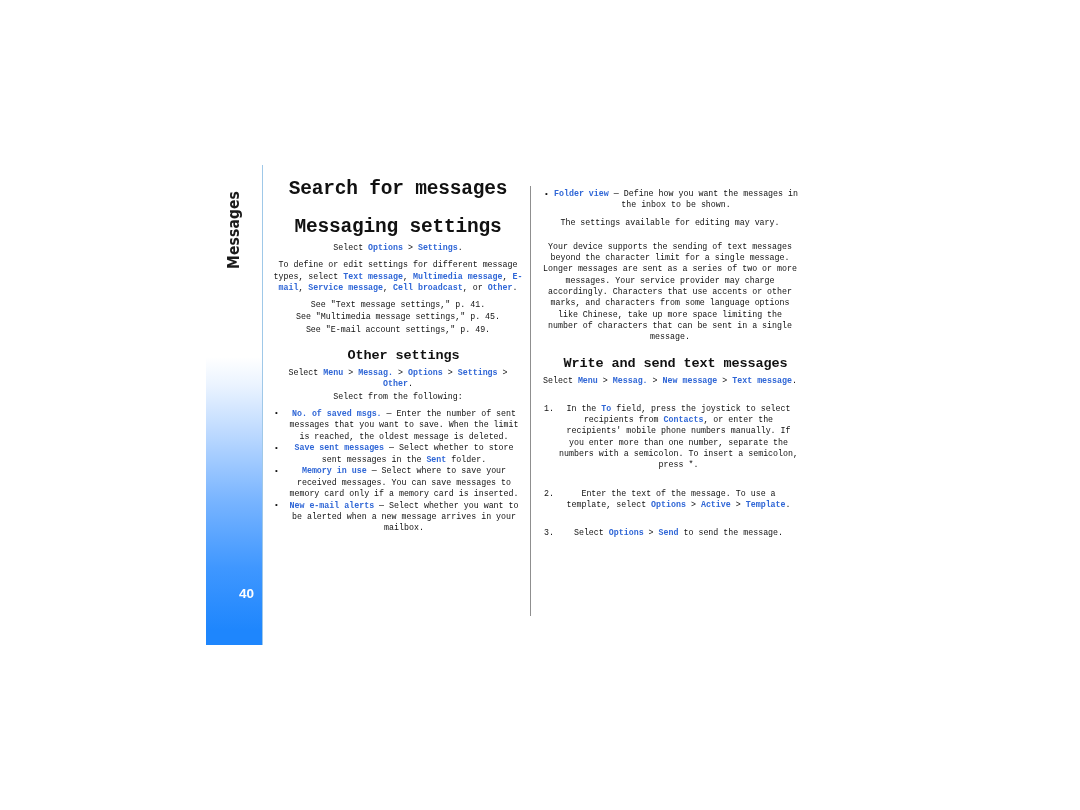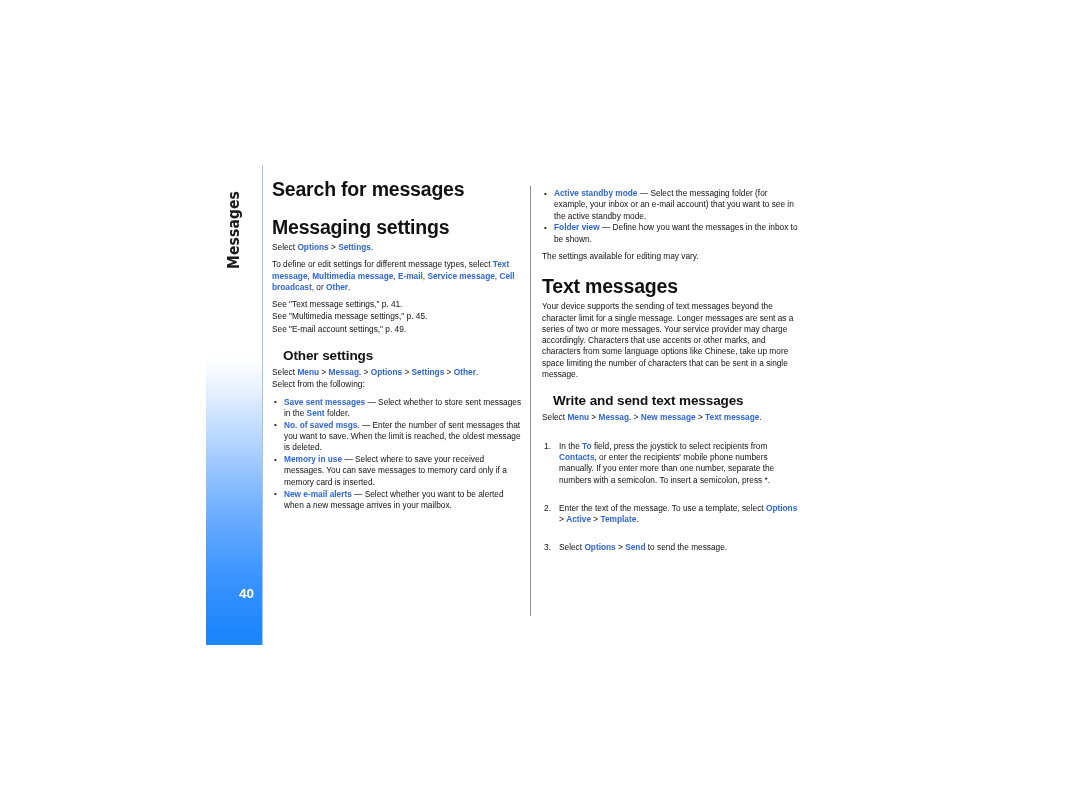--- a/index.html
+++ b/index.html
@@ -80,24 +80,25 @@
     width: 1px;
     background: #9fc8e8;
   }
   #rule-left   { left: 262px; top: 165px;  height: 480px; }
   #rule-middle { left: 530px; top: 186px;  height: 430px; background: #8f8f8f; }
 
   
   .column {
     position: absolute;
     color: #111111;
-    font-family: Liberation Sans, sans-serif;
+    font-family: Liberation Mono, monospace;
     font-size: 8.3px;
     line-height: 11.2px;
     font-stretch: condensed;
+    text-align: center;
   }
   #col-left  { left: 272px; top: 178px; width: 252px; }
   #col-right { left: 542px; top: 188px; width: 256px; }
 
   h1.sec {
     font-size: 19.5px;
     line-height: 22px;
     font-weight: bold;
     margin: 0 0 4px 0;
     color: #111111;
@@ -209,40 +210,38 @@
 
     <div class="spacer-sm"></div>
 
     <h2 class="sub">Other settings</h2>
 
     <p class="body nogap"><span>Select </span><span class="ui">Menu</span><span class="sep"> &gt; </span><span class="ui">Messag.</span><span class="sep"> &gt; </span><span class="ui">Options</span><span class="sep"> &gt; </span><span class="ui">Settings</span><span class="sep"> &gt; </span><span class="ui">Other</span><span>.</span></p>
 
     <p class="body">Select from the following:</p>
 
     <ul class="bullets">
+      <li><span class="ui">No. of saved msgs.</span><span> — </span><span>Enter the number of sent messages that you want to save. When the limit is reached, the oldest message is deleted.</span></li>
       <li><span class="ui">Save sent messages</span><span> — </span><span>Select whether to store sent messages in the </span><span class="ui">Sent</span><span> folder.</span></li>
-      <li><span class="ui">No. of saved msgs.</span><span> — </span><span>Enter the number of sent messages that you want to save. When the limit is reached, the oldest message is deleted.</span></li>
       <li><span class="ui">Memory in use</span><span> — </span><span>Select where to save your received messages. You can save messages to memory card only if a memory card is inserted.</span></li>
       <li><span class="ui">New e-mail alerts</span><span> — </span><span>Select whether you want to be alerted when a new message arrives in your mailbox.</span></li>
     </ul>
 
   </div>
 
   <div class="column" id="col-right">
 
     <ul class="bullets">
-      <li><span class="ui">Active standby mode</span><span> — </span><span>Select the messaging folder (for example, your inbox or an e-mail account) that you want to see in the active standby mode.</span></li>
       <li><span class="ui">Folder view</span><span> — </span><span>Define how you want the messages in the inbox to be shown.</span></li>
     </ul>
 
     <p class="body">The settings available for editing may vary.</p>
 
     <div class="spacer-sm"></div>
 
-    <h1 class="sec">Text messages</h1>
 
     <p class="body">Your device supports the sending of text messages beyond the character limit for a single message. Longer messages are sent as a series of two or more messages. Your service provider may charge accordingly. Characters that use accents or other marks, and characters from some language options like Chinese, take up more space limiting the number of characters that can be sent in a single message.</p>
 
     <div class="spacer-sm"></div>
 
     <h2 class="sub">Write and send text messages</h2>
 
     <p class="body"><span>Select </span><span class="ui">Menu</span><span class="sep"> &gt; </span><span class="ui">Messag.</span><span class="sep"> &gt; </span><span class="ui">New message</span><span class="sep"> &gt; </span><span class="ui">Text message</span><span>.</span></p>
 
     <ol class="steps">

